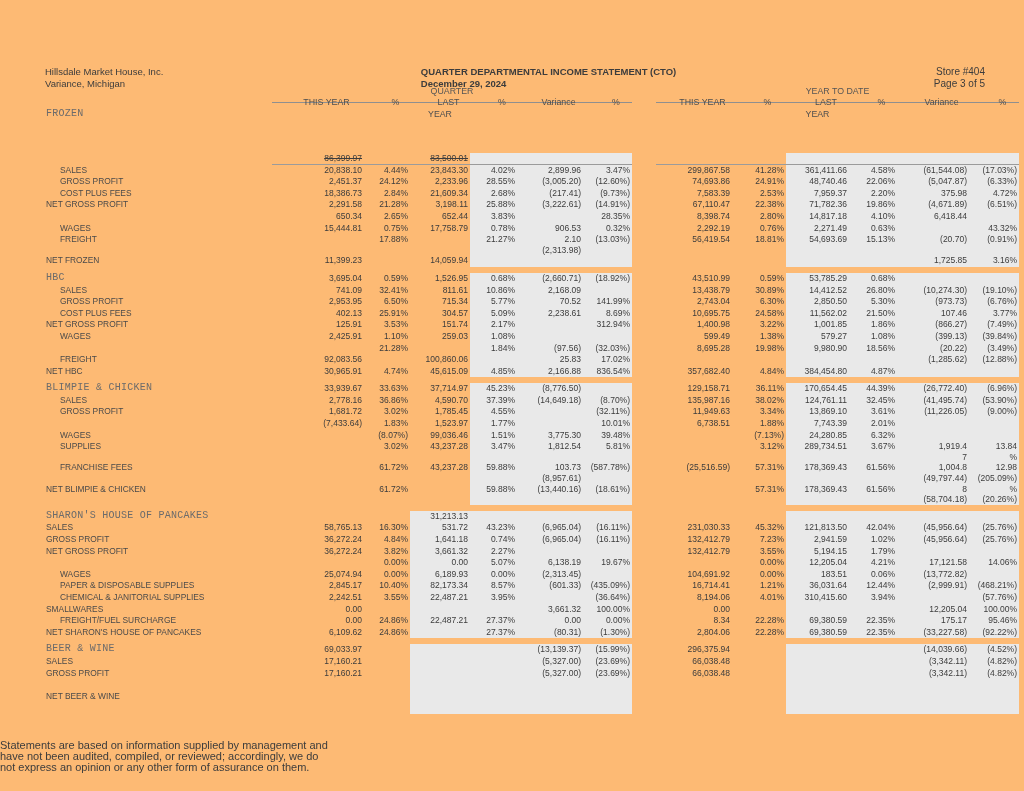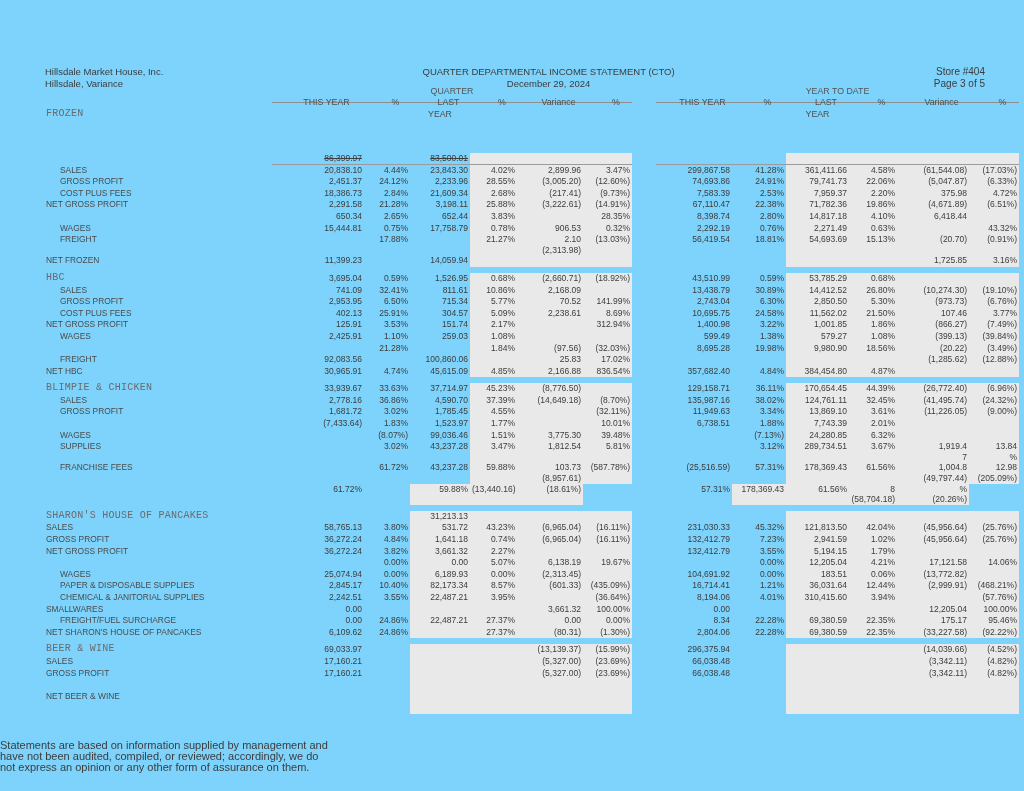--- a/index.html
+++ b/index.html
@@ -1,21 +1,21 @@
 <!DOCTYPE html>
 <html><head>
 <meta charset="utf-8">
 <style>
   html,body{margin:0;padding:0;background:#ffffff;}
-  .page{position:relative;width:1024px;height:791px;background:#7dd3fc;overflow:hidden;
+  .page{position:relative;width:1024px;height:791px;background:#fdba74;overflow:hidden;
         font-family:"Liberation Sans",sans-serif;color:#3f3f3f;}
   
   .doc-header{position:absolute;top:66px;left:45px;width:940px;display:flex;justify-content:space-between;}
   .hdr-left{font-size:9.5px;line-height:11.5px;color:#3c3c3c;}
-  .hdr-center{font-size:9.5px;line-height:11.5px;text-align:center;color:#3c3c3c;}
+  .hdr-center{font-size:9.5px;line-height:11.5px;color:#3c3c3c;font-weight:bold;}
   .hdr-right{font-size:10px;line-height:11.5px;text-align:right;color:#3c3c3c;}
   
   .statement{position:absolute;left:44px;top:86px;width:975px;}
   .group-row{display:grid;grid-template-columns:228px 360px 24px 363px;font-size:8.8px;color:#555;height:10px;line-height:10px;}
   .group-cell{text-align:center;}
   .row,.hdr-row{display:grid;grid-template-columns:228px 92px 46px 60px 47px 66px 49px 24px 76px 54px 63px 48px 72px 50px;}
   .hdr-row{height:13px;}
   .hdr-cell{position:relative;text-align:center;font-size:8.8px;line-height:12px;color:#4e4e4e;}
   .hdr-cell::before{content:"";position:absolute;left:0;right:0;top:6px;border-top:1px solid #8f8f8f;}
   .hdr-cell span{position:relative;margin-left:17px;}
@@ -33,21 +33,21 @@
   .doc-footer{position:absolute;left:0;top:740px;width:100%;text-align:left;font-size:11px;line-height:11px;color:#3c3c3c;}
 </style>
 </head>
 <body>
 
 <div class="page">
 
   <div class="doc-header">
     <div class="hdr-left">
       <div>Hillsdale Market House, Inc.</div>
-      <div>Hillsdale, Variance</div>
+      <div>Variance, Michigan</div>
     </div>
     <div class="hdr-center">
       <div>QUARTER DEPARTMENTAL INCOME STATEMENT (CTO)</div>
       <div>December 29, 2024</div>
     </div>
     <div class="hdr-right">
       <div>Store #404</div>
       <div>Page 3 of 5</div>
     </div>
   </div>
@@ -113,21 +113,21 @@
             <div class="cell label ind1">GROSS PROFIT</div>
             <div class="cell num">2,451.37</div>
             <div class="cell num">24.12%</div>
             <div class="cell num">2,233.96</div>
             <div class="cell num shaded">28.55%</div>
             <div class="cell num shaded">(3,005.20)</div>
             <div class="cell num shaded">(12.60%)</div>
             <div class="spacer"></div>
             <div class="cell num">74,693.86</div>
             <div class="cell num">24.91%</div>
-            <div class="cell num shaded">79,741.73</div>
+            <div class="cell num shaded">48,740.46</div>
             <div class="cell num shaded">22.06%</div>
             <div class="cell num shaded">(5,047.87)</div>
             <div class="cell num shaded">(6.33%)</div>
           </div>
           <div class="row">
             <div class="cell label ind1">COST PLUS FEES</div>
             <div class="cell num">18,386.73</div>
             <div class="cell num">2.84%</div>
             <div class="cell num">21,609.34</div>
             <div class="cell num shaded">2.68%</div>
@@ -393,21 +393,21 @@
             <div class="cell num">4,590.70</div>
             <div class="cell num shaded">37.39%</div>
             <div class="cell num shaded">(14,649.18)</div>
             <div class="cell num shaded">(8.70%)</div>
             <div class="spacer"></div>
             <div class="cell num">135,987.16</div>
             <div class="cell num">38.02%</div>
             <div class="cell num shaded">124,761.11</div>
             <div class="cell num shaded">32.45%</div>
             <div class="cell num shaded">(41,495.74)</div>
-            <div class="cell num shaded">(24.32%)</div>
+            <div class="cell num shaded">(53.90%)</div>
           </div>
           <div class="row">
             <div class="cell label ind1">GROSS PROFIT</div>
             <div class="cell num">1,681.72</div>
             <div class="cell num">3.02%</div>
             <div class="cell num">1,785.45</div>
             <div class="cell num shaded">4.55%</div>
             <div class="cell num shaded"></div>
             <div class="cell num shaded">(32.11%)</div>
             <div class="spacer"></div>
@@ -481,20 +481,21 @@
             <div class="cell num">(25,516.59)</div>
             <div class="cell num">57.31%</div>
             <div class="cell num shaded">178,369.43</div>
             <div class="cell num shaded">61.56%</div>
             <div class="cell num shaded">1,004.8
 (49,797.44)</div>
             <div class="cell num shaded">12.98
 (205.09%)</div>
           </div>
           <div class="row">
+            <div class="cell label">NET BLIMPIE &amp; CHICKEN</div>
             <div class="cell num"></div>
             <div class="cell num">61.72%</div>
             <div class="cell num"></div>
             <div class="cell num shaded">59.88%</div>
             <div class="cell num shaded">(13,440.16)</div>
             <div class="cell num shaded">(18.61%)</div>
             <div class="spacer"></div>
             <div class="cell num"></div>
             <div class="cell num">57.31%</div>
             <div class="cell num shaded">178,369.43</div>
@@ -518,21 +519,21 @@
             <div class="cell num"></div>
             <div class="cell num"></div>
             <div class="cell num shaded"></div>
             <div class="cell num shaded"></div>
             <div class="cell num shaded"></div>
             <div class="cell num shaded"></div>
           </div>
           <div class="row">
             <div class="cell label">SALES</div>
             <div class="cell num">58,765.13</div>
-            <div class="cell num">3.80%</div>
+            <div class="cell num">16.30%</div>
             <div class="cell num shaded">531.72</div>
             <div class="cell num shaded">43.23%</div>
             <div class="cell num shaded">(6,965.04)</div>
             <div class="cell num shaded">(16.11%)</div>
             <div class="spacer"></div>
             <div class="cell num">231,030.33</div>
             <div class="cell num">45.32%</div>
             <div class="cell num shaded">121,813.50</div>
             <div class="cell num shaded">42.04%</div>
             <div class="cell num shaded">(45,956.64)</div>

